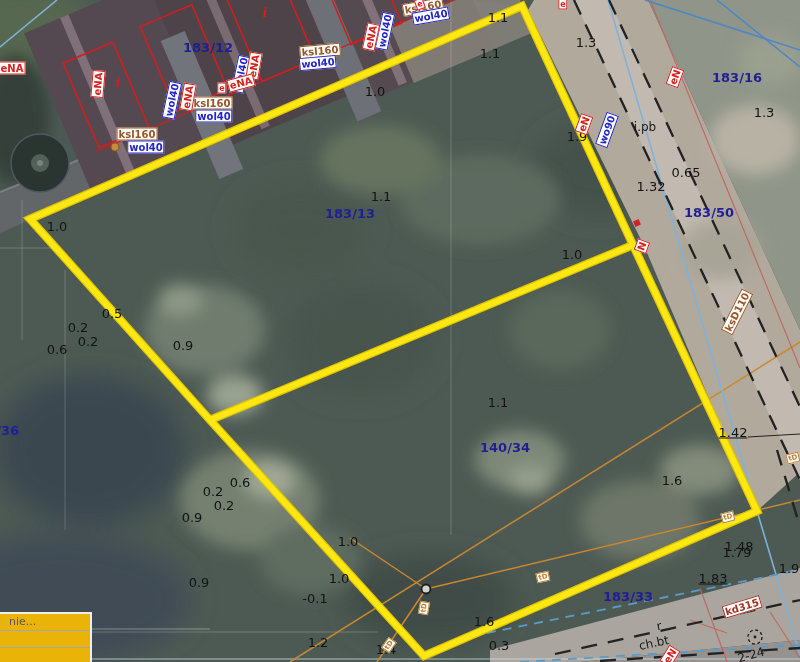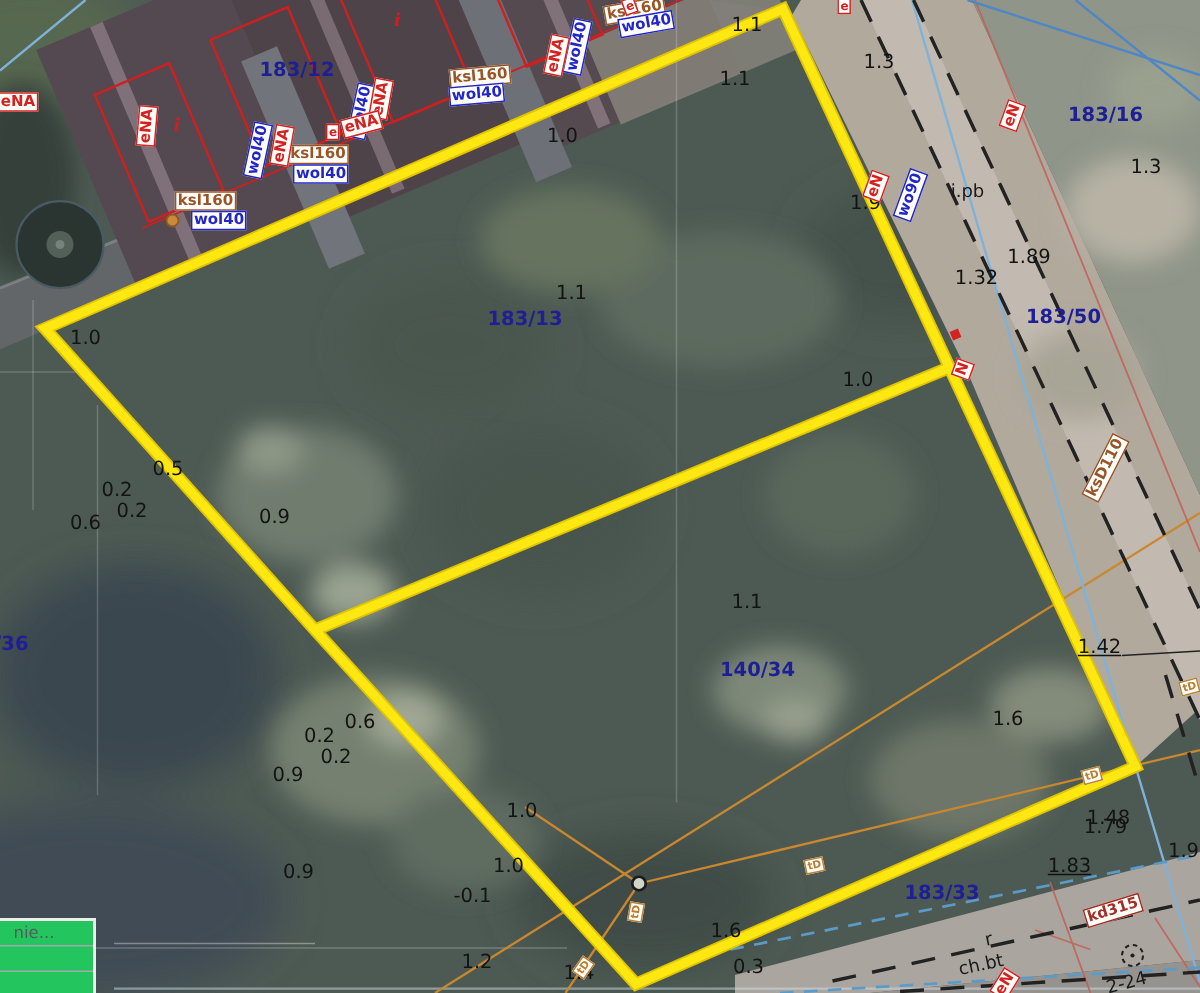--- a/index.html
+++ b/index.html
@@ -13,22 +13,22 @@
   .lbl-surface{font-size:12px;color:#1a1a1a;}
   .lbl-bmark{font-size:12px;font-weight:bold;font-style:italic;color:#cf1f1f;font-family:"DejaVu Serif",serif;}
   .lbl-util{font-size:10px;font-weight:bold;background:#fffdf8;border:1px solid;padding:0 1px;line-height:11px;}
   .u-water{color:#2026c8;border-color:#2026c8;}
   .u-sewer{color:#96562a;border-color:#96562a;}
   .u-power{color:#d42222;border-color:#d42222;}
   .u-storm{color:#a03028;border-color:#a03028;}
   .lbl-tmark{font-size:7px;font-weight:bold;color:#b9803a;border:1px solid #b9803a;background:#fffdf4;padding:0 1px;line-height:8px;}
   .lbl-ebox{font-size:8px;font-weight:bold;color:#d42222;border:1px solid #d42222;background:#fff;padding:0 1px;line-height:9px;}
   
-  #bl-panel{position:absolute;left:0;top:612px;width:64px;height:50px;
-            background:#22c55e;border-top:2px solid #efede8;border-right:2px solid #efede8;
+  #bl-panel{position:absolute;left:0;top:612px;width:92px;height:50px;
+            background:#eab308;border-top:2px solid #efede8;border-right:2px solid #efede8;
             box-sizing:border-box;z-index:5;}
   #bl-panel .row{height:16px;border-bottom:1px solid #a6a6af;font-size:11px;color:#58595e;
                  padding-left:9px;line-height:15px;overflow:hidden;}
 </style>
 </head>
 <body>
 
 <div id="stage">
 
   <svg width="800" height="662" viewBox="0 0 800 662">
@@ -179,36 +179,36 @@
         <line x1="210" y1="420" x2="633" y2="245"></line>
       </g>
       <g stroke="#ffe711" stroke-width="6">
         <polygon points="30,219 522,6 633,245 757,511 424,656 210,420"></polygon>
         <line x1="210" y1="420" x2="633" y2="245"></line>
       </g>
     </g>
   </svg>
 
   <div id="label-layer">
-      <div class="lbl lbl-parcel" style="left: 198px; top: 47px; transform: translate(-50%, -50%) rotate(0deg);">183/12</div>
+      <div class="lbl lbl-parcel" style="left: 208px; top: 47px; transform: translate(-50%, -50%) rotate(0deg);">183/12</div>
       <div class="lbl lbl-parcel" style="left: 350px; top: 213px; transform: translate(-50%, -50%) rotate(0deg);">183/13</div>
       <div class="lbl lbl-parcel" style="left: 737px; top: 77px; transform: translate(-50%, -50%) rotate(0deg);">183/16</div>
       <div class="lbl lbl-parcel" style="left: 709px; top: 212px; transform: translate(-50%, -50%) rotate(0deg);">183/50</div>
       <div class="lbl lbl-parcel" style="left: 628px; top: 596px; transform: translate(-50%, -50%) rotate(0deg);">183/33</div>
       <div class="lbl lbl-parcel" style="left: 505px; top: 447px; transform: translate(-50%, -50%) rotate(0deg);">140/34</div>
       <div class="lbl lbl-parcel" style="left: -6px; top: 430px; transform: translate(-50%, -50%) rotate(0deg);">183/36</div>
       <div class="lbl lbl-elev" style="left: 57px; top: 226px; transform: translate(-50%, -50%) rotate(0deg);">1.0</div>
       <div class="lbl lbl-elev" style="left: 375px; top: 91px; transform: translate(-50%, -50%) rotate(0deg);">1.0</div>
       <div class="lbl lbl-elev" style="left: 498px; top: 17px; transform: translate(-50%, -50%) rotate(0deg);">1.1</div>
       <div class="lbl lbl-elev" style="left: 490px; top: 53px; transform: translate(-50%, -50%) rotate(0deg);">1.1</div>
       <div class="lbl lbl-elev" style="left: 381px; top: 196px; transform: translate(-50%, -50%) rotate(0deg);">1.1</div>
       <div class="lbl lbl-elev" style="left: 586px; top: 42px; transform: translate(-50%, -50%) rotate(0deg);">1.3</div>
       <div class="lbl lbl-elev" style="left: 764px; top: 112px; transform: translate(-50%, -50%) rotate(0deg);">1.3</div>
       <div class="lbl lbl-elev" style="left: 577px; top: 136px; transform: translate(-50%, -50%) rotate(0deg);">1.9</div>
-      <div class="lbl lbl-elev" style="left: 686px; top: 172px; transform: translate(-50%, -50%) rotate(0deg);">1.89</div>
+      <div class="lbl lbl-elev" style="left: 686px; top: 172px; transform: translate(-50%, -50%) rotate(0deg);">0.65</div>
       <div class="lbl lbl-elev" style="left: 651px; top: 186px; transform: translate(-50%, -50%) rotate(0deg);">1.32</div>
       <div class="lbl lbl-elev" style="left: 572px; top: 254px; transform: translate(-50%, -50%) rotate(0deg);">1.0</div>
       <div class="lbl lbl-elev" style="left: 112px; top: 313px; transform: translate(-50%, -50%) rotate(0deg);">0.5</div>
       <div class="lbl lbl-elev" style="left: 78px; top: 327px; transform: translate(-50%, -50%) rotate(0deg);">0.2</div>
       <div class="lbl lbl-elev" style="left: 88px; top: 341px; transform: translate(-50%, -50%) rotate(0deg);">0.2</div>
       <div class="lbl lbl-elev" style="left: 57px; top: 349px; transform: translate(-50%, -50%) rotate(0deg);">0.6</div>
       <div class="lbl lbl-elev" style="left: 183px; top: 345px; transform: translate(-50%, -50%) rotate(0deg);">0.9</div>
       <div class="lbl lbl-elev" style="left: 498px; top: 402px; transform: translate(-50%, -50%) rotate(0deg);">1.1</div>
       <div class="lbl lbl-elev" style="left: 672px; top: 480px; transform: translate(-50%, -50%) rotate(0deg);">1.6</div>
       <div class="lbl lbl-elev" style="left: 733px; top: 432px; transform: translate(-50%, -50%) rotate(0deg); text-decoration: underline;">1.42</div>

